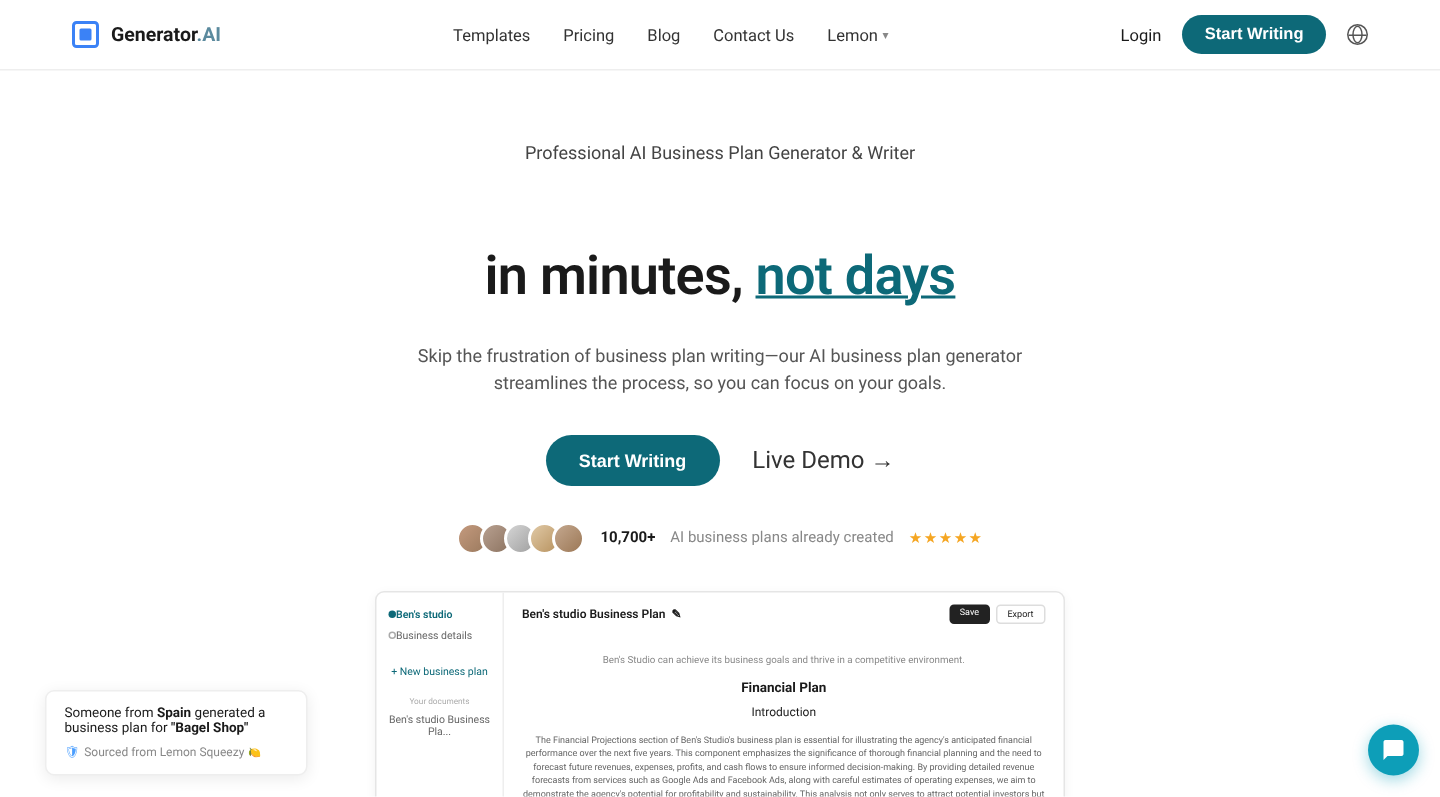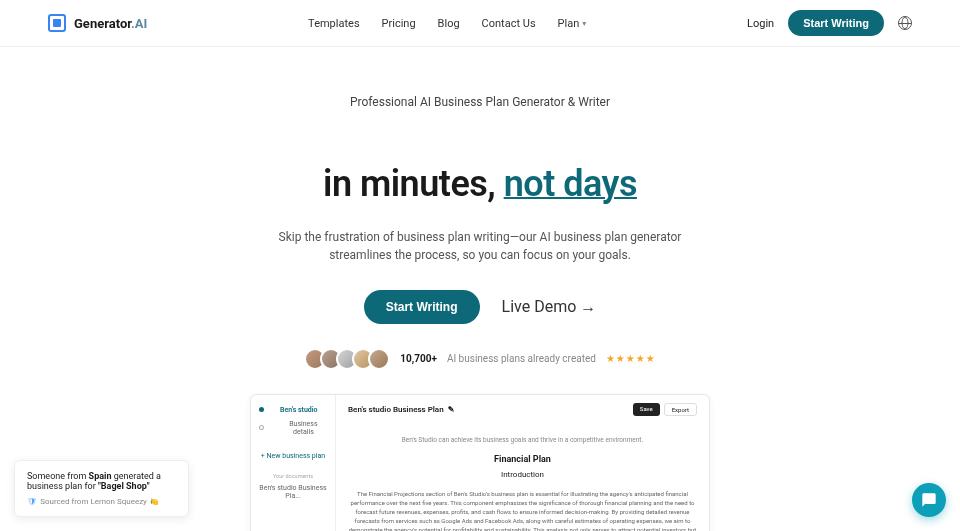--- a/index.html
+++ b/index.html
@@ -33,38 +33,38 @@
 .ava:nth-child(1){margin-left:0;background:linear-gradient(135deg,#c49a7e,#9b7a5e)}
 .ava:nth-child(2){background:linear-gradient(135deg,#b8a090,#8d7461)}
 .ava:nth-child(3){background:linear-gradient(135deg,#d5d5d5,#a0a0a0)}
 .ava:nth-child(4){background:linear-gradient(135deg,#e0c9a6,#b89360)}
 .ava:nth-child(5){background:linear-gradient(135deg,#c4a88f,#9c7856)}
 .count{font-size:10px;font-weight:700}
 .count-text{font-size:10px;color:#888}
 .stars{color:#f5a623;font-size:10px;letter-spacing:1px}
 .mock{margin:24px auto 0;width:460px;background:#fff;border:1px solid #e5e5e5;border-radius:6px;display:flex;font-size:7px;box-shadow:0 2px 8px rgba(0,0,0,0.05)}
 .mock-side{width:85px;border-right:1px solid #eee;padding:8px 6px}
-.ms-item{display:flex;align-items:center;gap:16px;padding:3px 2px;color:#666}
+.ms-item{display:flex;align-items:center;gap:0;padding:3px 2px;color:#666}
 .ms-dot{width:5px;height:5px;border-radius:50%;background:#0d6978}
 .ms-item.active{color:#0d6978;font-weight:600}
 .ms-gear{width:5px;height:5px;border:1px solid #aaa;border-radius:50%}
 .ms-new{color:#0d6978;margin-top:10px;padding:3px 2px}
 .ms-label{color:#aaa;font-size:5.5px;margin-top:8px;padding:2px}
 .ms-doc{color:#666;padding:3px 2px}
 .mock-main{flex:1;padding:8px 12px}
 .mm-top{display:flex;justify-content:space-between;align-items:center;margin-bottom:20px}
 .mm-title{font-size:8px;font-weight:600;display:flex;align-items:center;gap:4px}
 .mm-btns{display:flex;gap:4px}
 .mm-save{background:#222;color:#fff;padding:2px 7px;border-radius:3px;font-size:6px}
 .mm-export{border:1px solid #ddd;padding:2px 7px;border-radius:3px;font-size:6px}
 .mm-sub{font-size:6.5px;color:#888;margin-bottom:10px}
 .mm-h1{font-size:9px;font-weight:700;margin-bottom:6px}
 .mm-h2{font-size:8px;font-weight:400;margin-bottom:10px}
 .mm-para{font-size:6px;color:#666;line-height:1.5;margin-bottom:10px}
-.toast{position:absolute;bottom:14px;left:14px;background:#fff;border:1px solid #eee;border-radius:6px;padding:10px 12px;width:175px;font-size:9px;box-shadow:0 2px 10px rgba(0,0,0,0.08)}
+.toast{position:absolute;bottom:14px;left:30px;background:#fff;border:1px solid #eee;border-radius:6px;padding:10px 12px;width:175px;font-size:9px;box-shadow:0 2px 10px rgba(0,0,0,0.08)}
 .toast .bold{font-weight:700}
 .toast-src{font-size:8px;color:#888;margin-top:6px;display:flex;align-items:center;gap:3px}
 .shield{color:#4a9eff;font-size:8px}
 .emoji{font-size:7px}
 .chat-fab{position:absolute;bottom:14px;right:14px;width:34px;height:34px;background:#0d9eb8;border-radius:50%;display:flex;align-items:center;justify-content:center;cursor:pointer;box-shadow:0 3px 10px rgba(13,158,184,0.4)}
 .chat-fab svg{fill:#fff}
 </style>
 </head>
 <body>
 
@@ -72,21 +72,21 @@
   <div class="logo-wrap">
     <div class="logo-icon"></div>
     <span class="logo-text"><span>Generator</span><span class="ai">.AI</span></span>
   </div>
   <nav>
     <a>Templates</a>
     <a>Pricing</a>
     <a>Blog</a>
     <a>Contact Us</a>
     <a class="tools-link">
-        <span>Plan</span>
+        <span>Lemon</span>
         <span class="chev">▾</span>
       </a>
   </nav>
   <div class="header-right">
     <a>Login</a>
     <button class="btn-primary">Start Writing</button>
     <div class="globe"></div>
   </div>
 </header>
 

